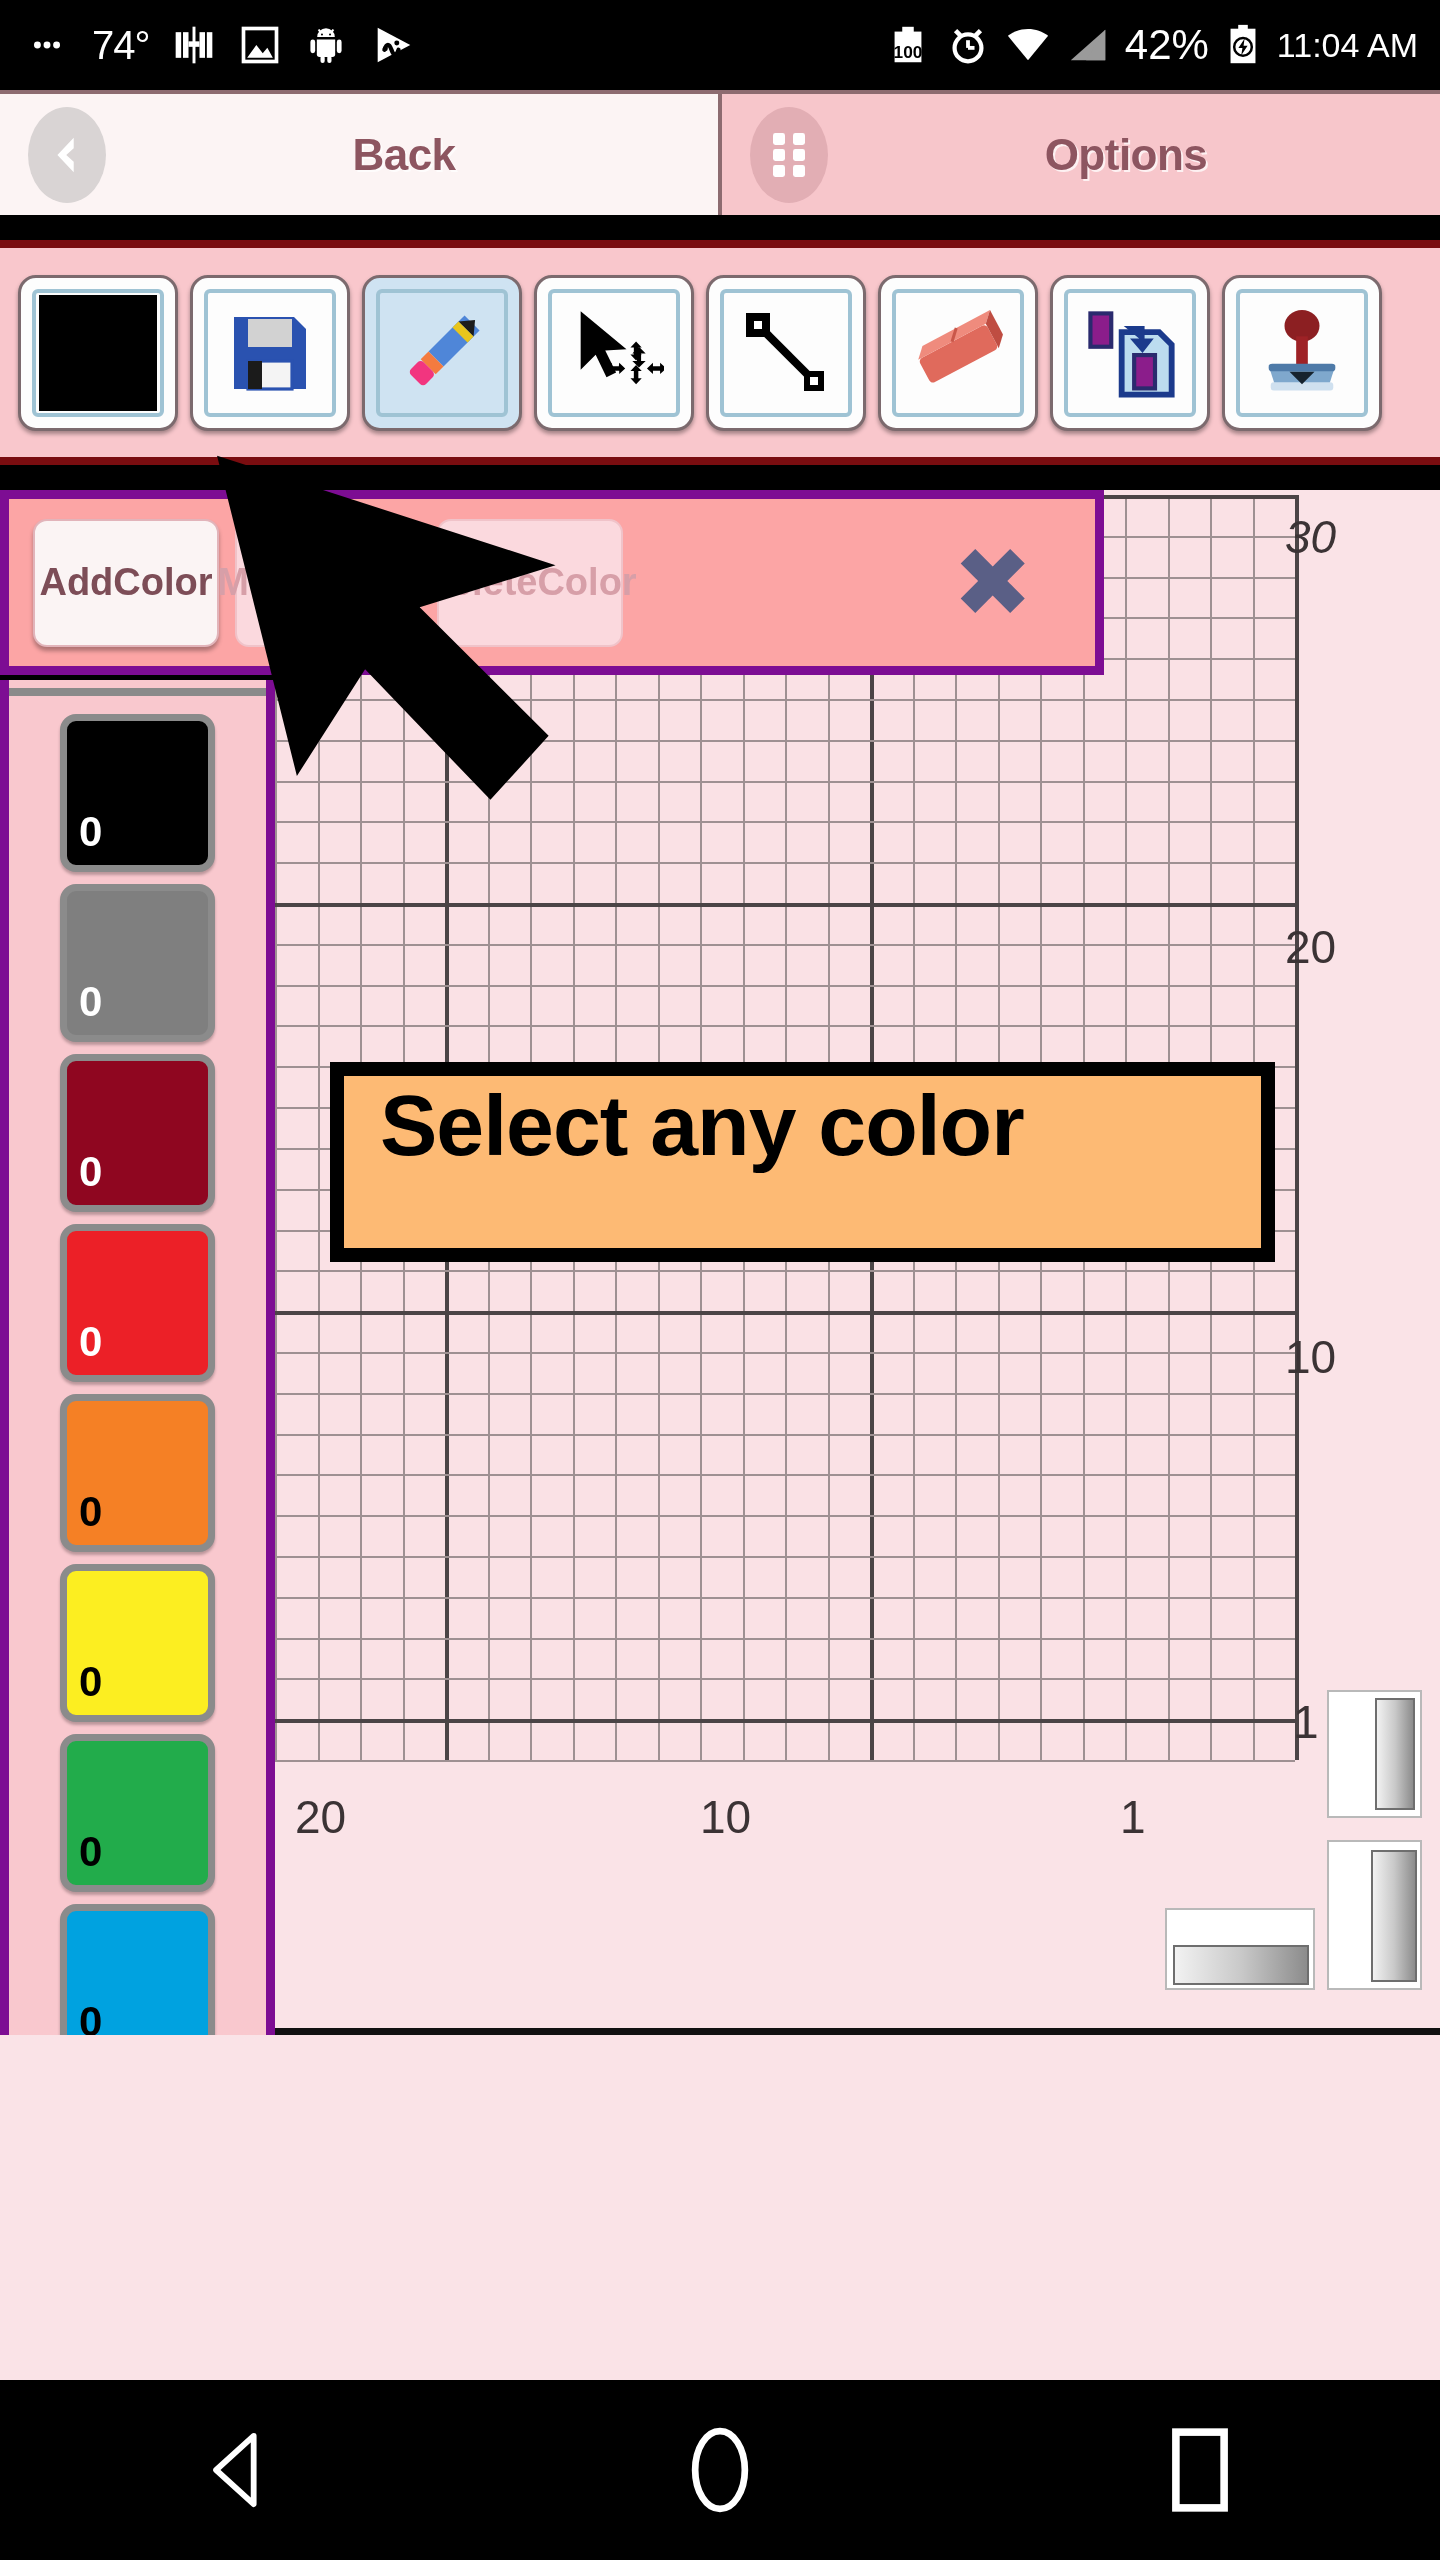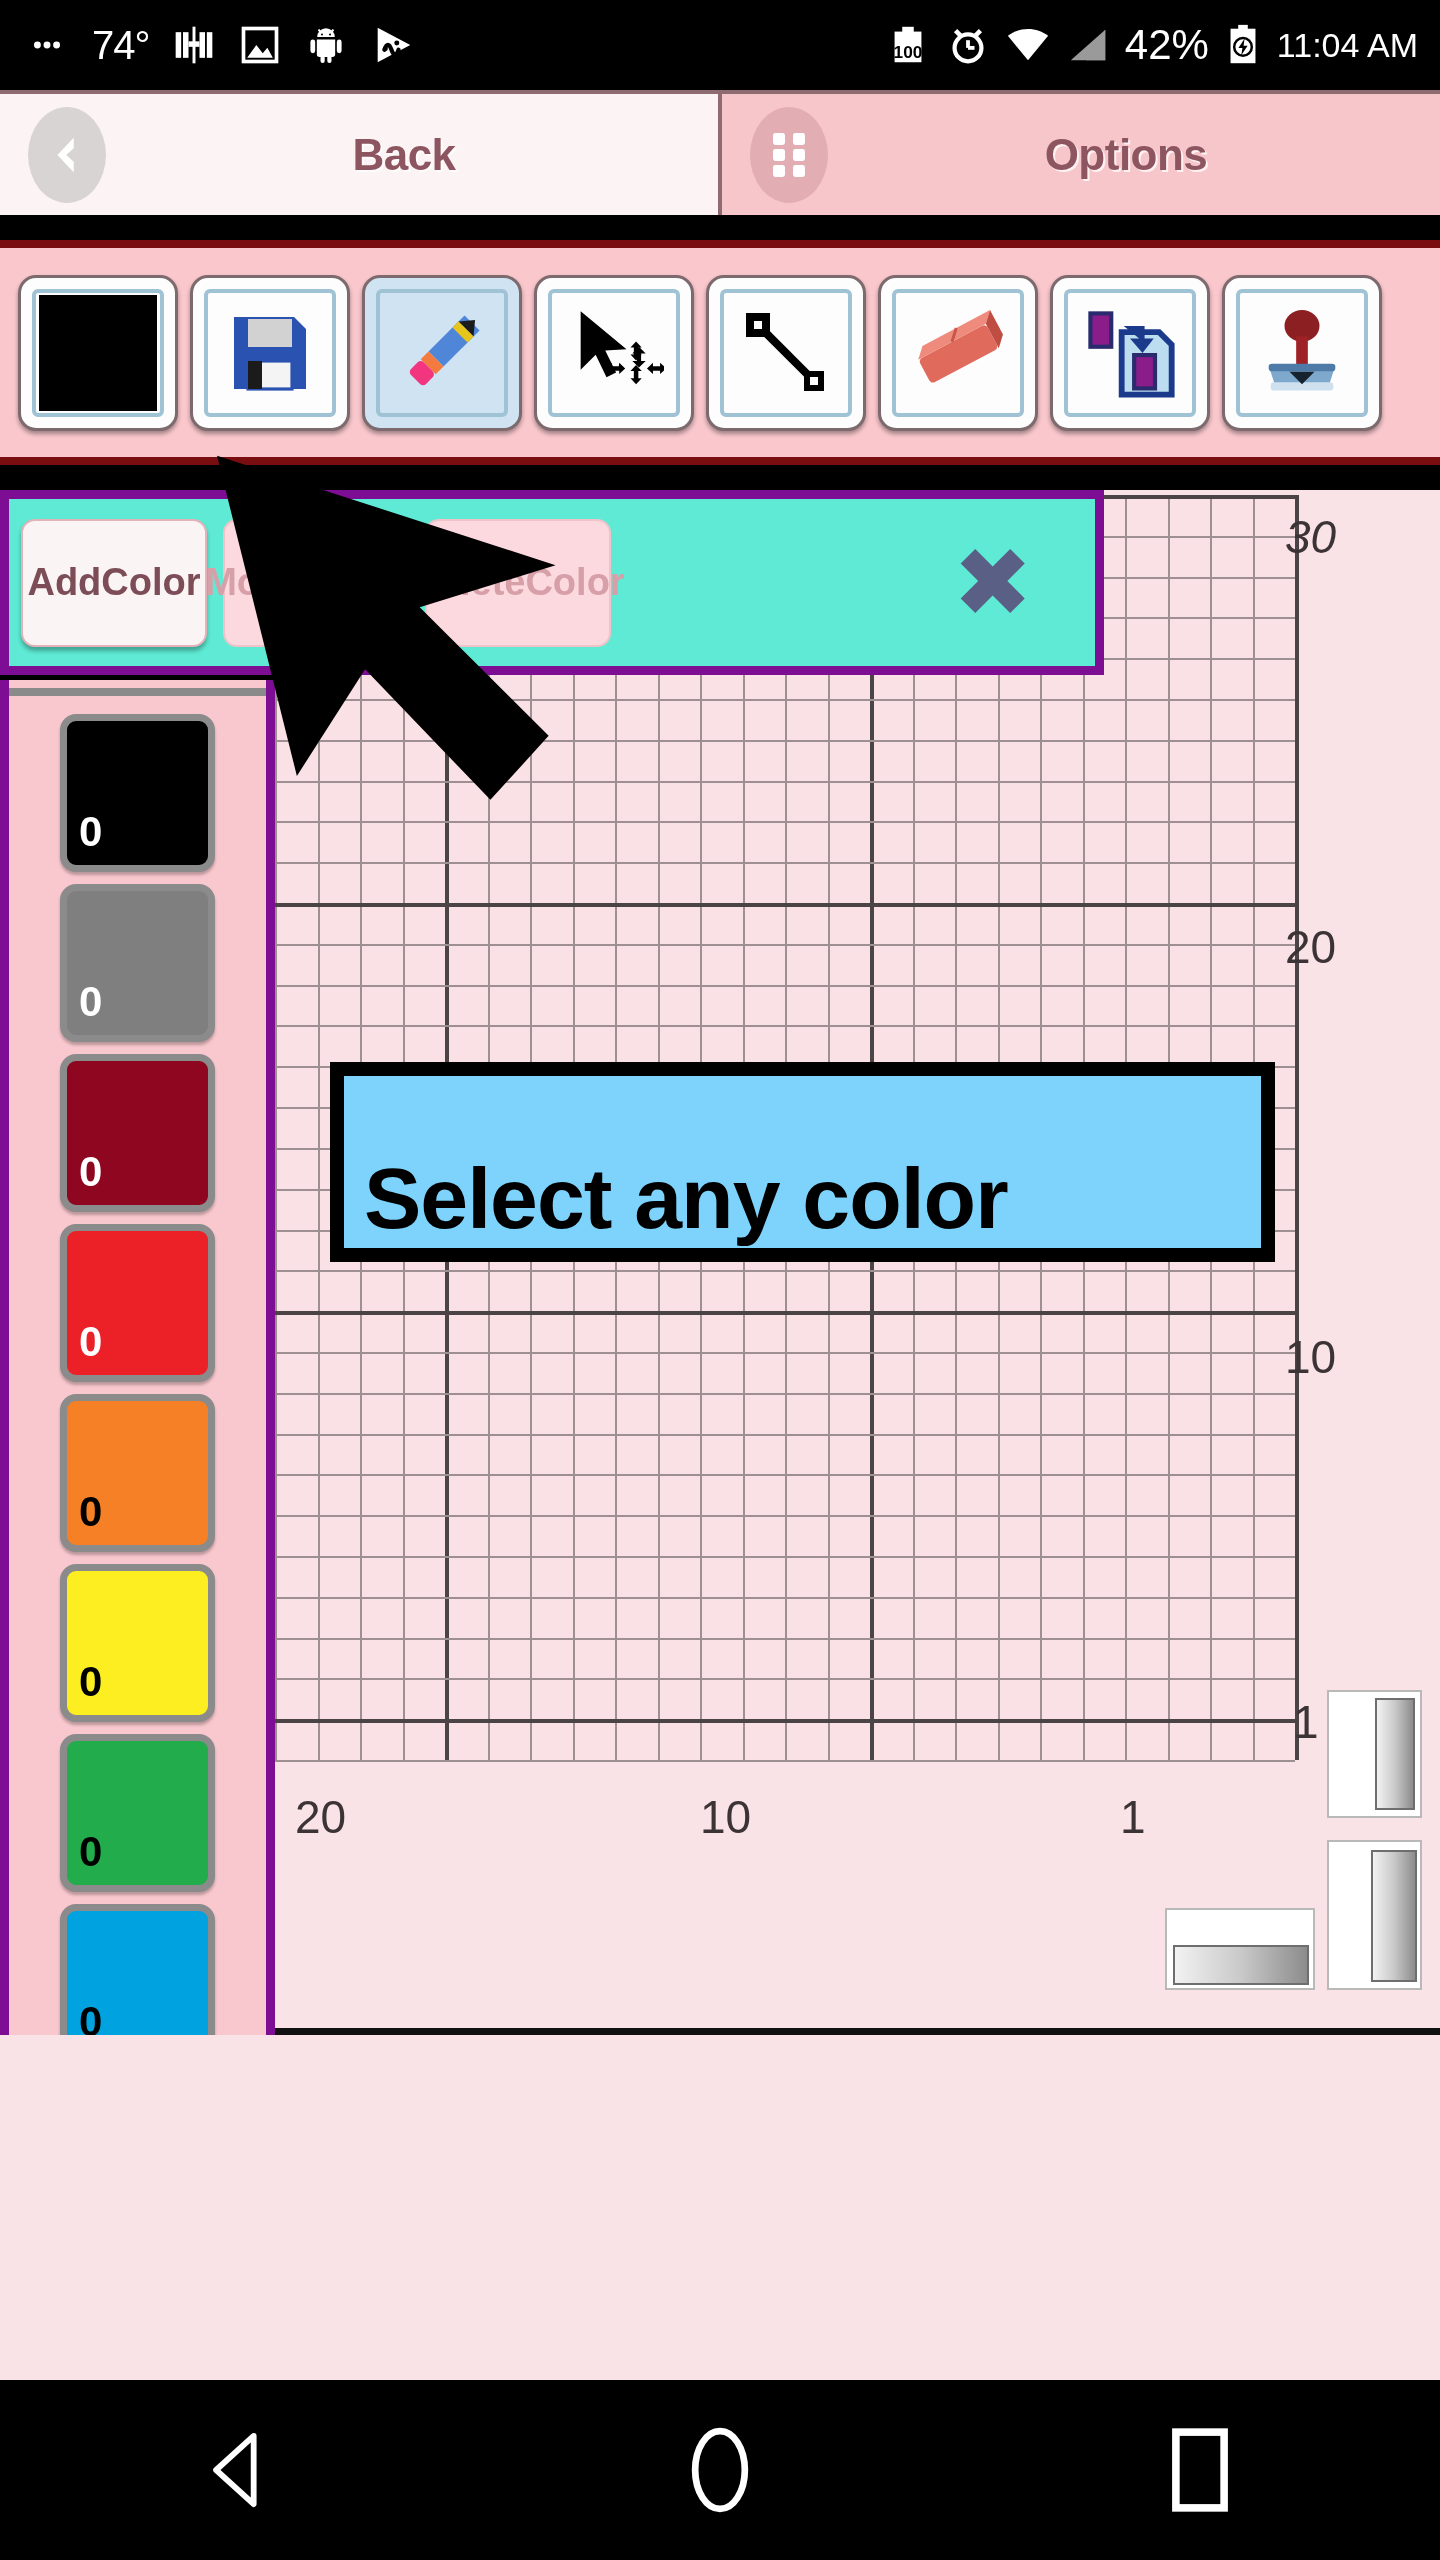--- a/index.html
+++ b/index.html
@@ -51,22 +51,22 @@
     border-radius:6px; pointer-events:none;
   }
   .tool.lightblue{ background:#cfe3f2; }
   .tool-inner{ position:relative; z-index:2; width:118px; height:112px;
                display:flex; align-items:center; justify-content:center; }
   .swatch-black{ width:118px; height:116px; background:#000; }
 
   
   #color-bar{
     position:absolute; left:0; top:490px; width:1104px; height:185px;
-    background:#5eead4; border:9px solid #7d0d93;
-    display:flex; align-items:center; padding-left:12px; gap:16px;
+    background:#fca5a5; border:9px solid #7d0d93;
+    display:flex; align-items:center; padding-left:24px; gap:16px;
   }
   .cbtn{
     width:186px; height:128px; border-radius:14px; border:2px solid #e2b4ba;
     background:#fbf4f4; color:#7d4d57; font-size:38px; font-weight:700;
     line-height:1.12; display:flex; align-items:center; justify-content:center;
     text-align:center; box-shadow:0 4px 4px rgba(0,0,0,.3);
   }
   .cbtn.disabled{ background:#fbd9de; color:#d79fa8; border-color:#f0c3c9;
                   box-shadow:none; }
   #close-x{ position:absolute; right:62px; top:50%; transform:translateY(-50%);
@@ -114,22 +114,22 @@
   .sc-vert{ position:absolute; background:#fff; border:2px solid #b9b9b9; }
   .sc-bar{ position:absolute; background:linear-gradient(90deg,#f2f2f2,#c9c9c9,#8c8c8c);
            border:2px solid #6e6e6e; }
 
   
   #callout{
     position:absolute; left:330px; top:1062px; width:945px; height:200px;
     background:#000; padding:14px; z-index:40;
   }
   #callout .inner{
-    width:100%; height:100%; background:#7dd3fc; display:flex;
-    align-items:flex-end; padding-left:20px;
+    width:100%; height:100%; background:#fdba74; display:flex;
+    align-items:flex-start; padding-left:36px;
   }
   #callout .txt{ font-size:86px; font-weight:700; color:#000;
                  font-family:"Liberation Sans", sans-serif; letter-spacing:-1px; }
 
   #arrow{ position:absolute; left:155px; top:430px; width:560px; height:600px;
           z-index:45; pointer-events:none; }
 
   
   #bottom-strip{ position:absolute; left:0; top:2035px; width:1440px; height:345px;
                  background:#fae3e7; }

